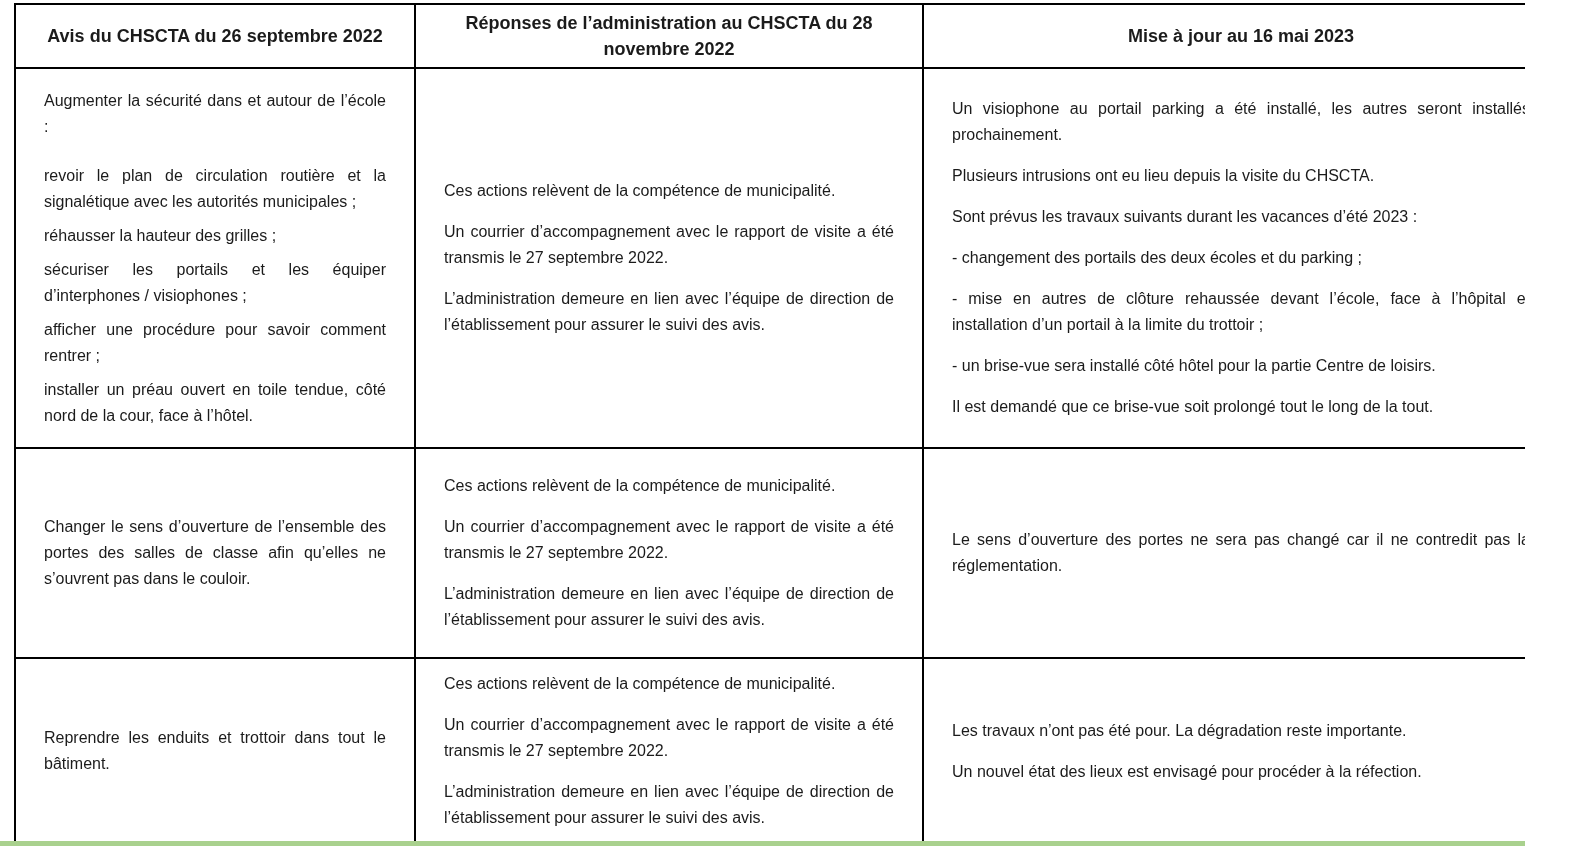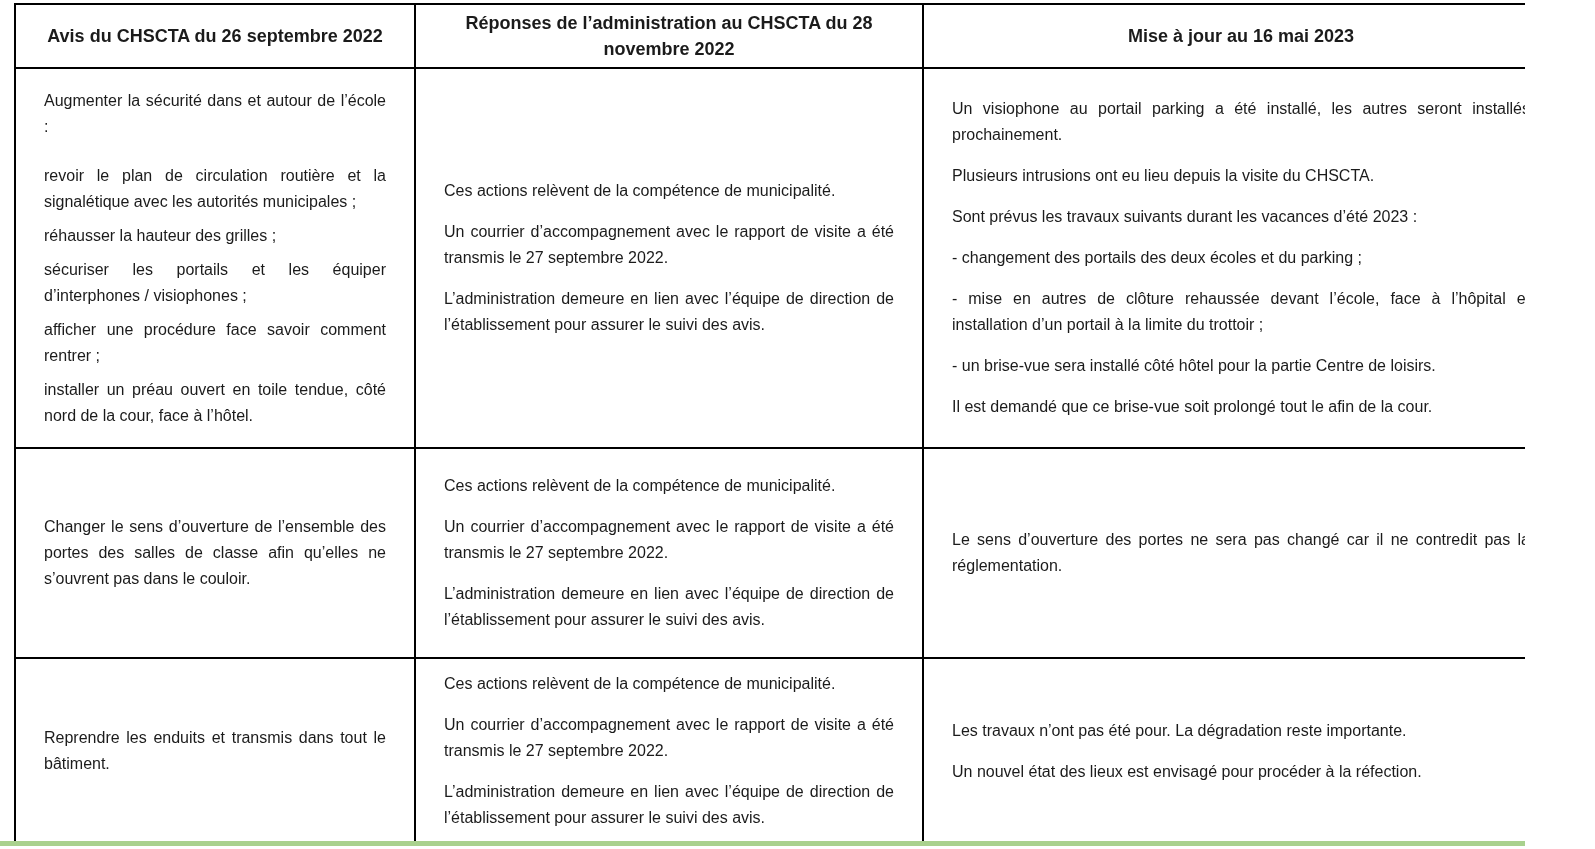--- a/index.html
+++ b/index.html
@@ -81,54 +81,54 @@
         <th>Mise à jour au 16 mai 2023</th>
       </tr>
     </thead>
     <tbody>
       <tr class="row-1">
         <td class="tight">
           <p class="lead">Augmenter la sécurité dans et autour de l’école :</p>
           <p>revoir le plan de circulation routière et la signalétique avec les autorités municipales ;</p>
           <p>réhausser la hauteur des grilles ;</p>
           <p>sécuriser les portails et les équiper d’interphones / visiophones ;</p>
-          <p>afficher une procédure face savoir comment rentrer ;</p>
+          <p>afficher une procédure pour savoir comment rentrer ;</p>
           <p>installer un préau ouvert en toile tendue, côté nord de la cour, face à l’hôtel.</p>
         </td>
         <td>
           <p>Ces actions relèvent de la compétence de municipalité.</p>
           <p>Un courrier d’accompagnement avec le rapport de visite a été transmis le 27 septembre 2022.</p>
           <p>L’administration demeure en lien avec l’équipe de direction de l’établissement pour assurer le suivi des avis.</p>
         </td>
         <td>
           <p>Un visiophone au portail parking a été installé, les autres seront installés prochainement.</p>
           <p>Plusieurs intrusions ont eu lieu depuis la visite du CHSCTA.</p>
           <p>Sont prévus les travaux suivants durant les vacances d’été 2023 :</p>
           <p>- changement des portails des deux écoles et du parking ;</p>
           <p>- mise en autres de clôture rehaussée devant l’école, face à l’hôpital et installation d’un portail à la limite du trottoir ;</p>
           <p>- un brise-vue sera installé côté hôtel pour la partie Centre de loisirs.</p>
-          <p>Il est demandé que ce brise-vue soit prolongé tout le afin de la cour.</p>
+          <p>Il est demandé que ce brise-vue soit prolongé tout le long de la tout.</p>
         </td>
       </tr>
       <tr class="row-2">
         <td>
           <p>Changer le sens d’ouverture de l’ensemble des portes des salles de classe afin qu’elles ne s’ouvrent pas dans le couloir.</p>
         </td>
         <td>
           <p>Ces actions relèvent de la compétence de municipalité.</p>
           <p>Un courrier d’accompagnement avec le rapport de visite a été transmis le 27 septembre 2022.</p>
           <p>L’administration demeure en lien avec l’équipe de direction de l’établissement pour assurer le suivi des avis.</p>
         </td>
         <td>
           <p>Le sens d’ouverture des portes ne sera pas changé car il ne contredit pas la réglementation.</p>
         </td>
       </tr>
       <tr class="row-3">
         <td>
-          <p>Reprendre les enduits et transmis dans tout le bâtiment.</p>
+          <p>Reprendre les enduits et trottoir dans tout le bâtiment.</p>
         </td>
         <td>
           <p>Ces actions relèvent de la compétence de municipalité.</p>
           <p>Un courrier d’accompagnement avec le rapport de visite a été transmis le 27 septembre 2022.</p>
           <p>L’administration demeure en lien avec l’équipe de direction de l’établissement pour assurer le suivi des avis.</p>
         </td>
         <td>
           <p>Les travaux n’ont pas été pour. La dégradation reste importante.</p>
           <p>Un nouvel état des lieux est envisagé pour procéder à la réfection.</p>
         </td>

